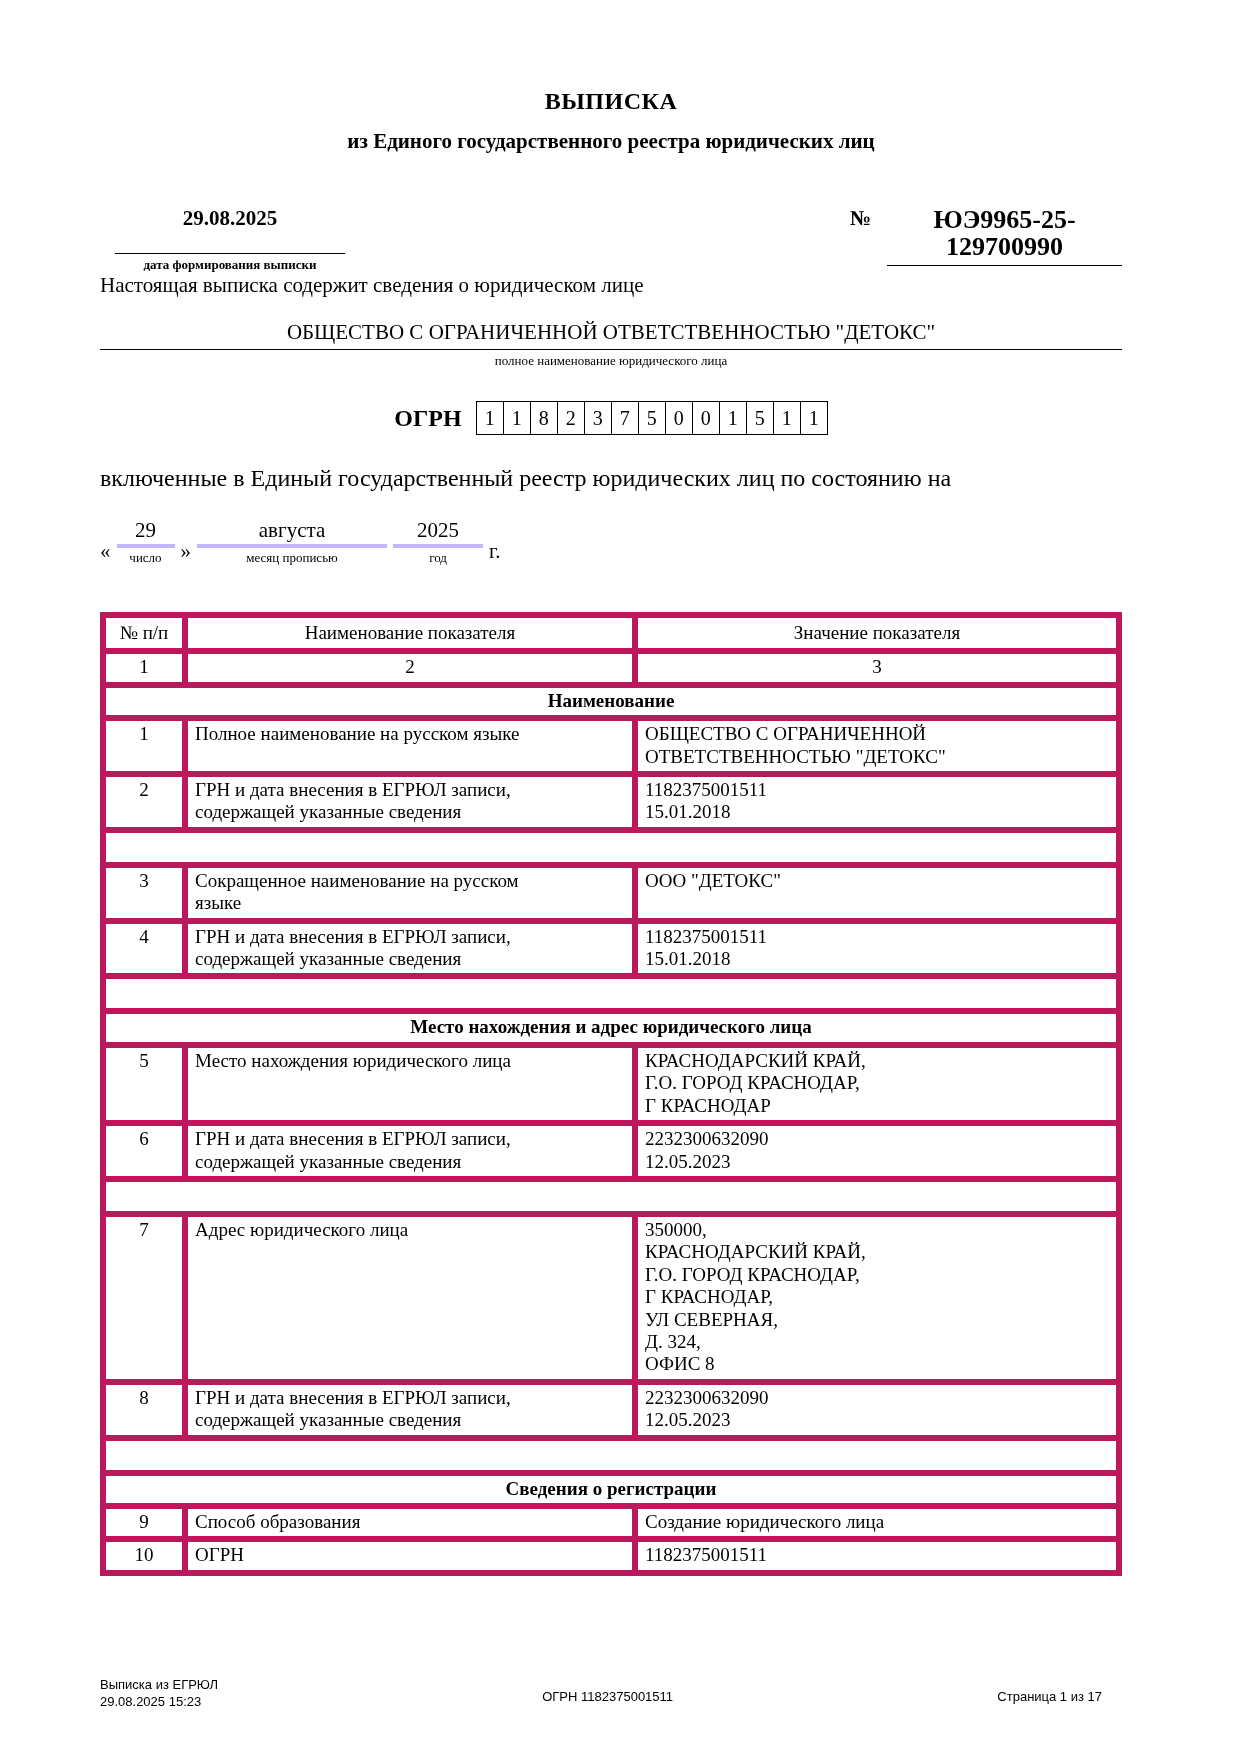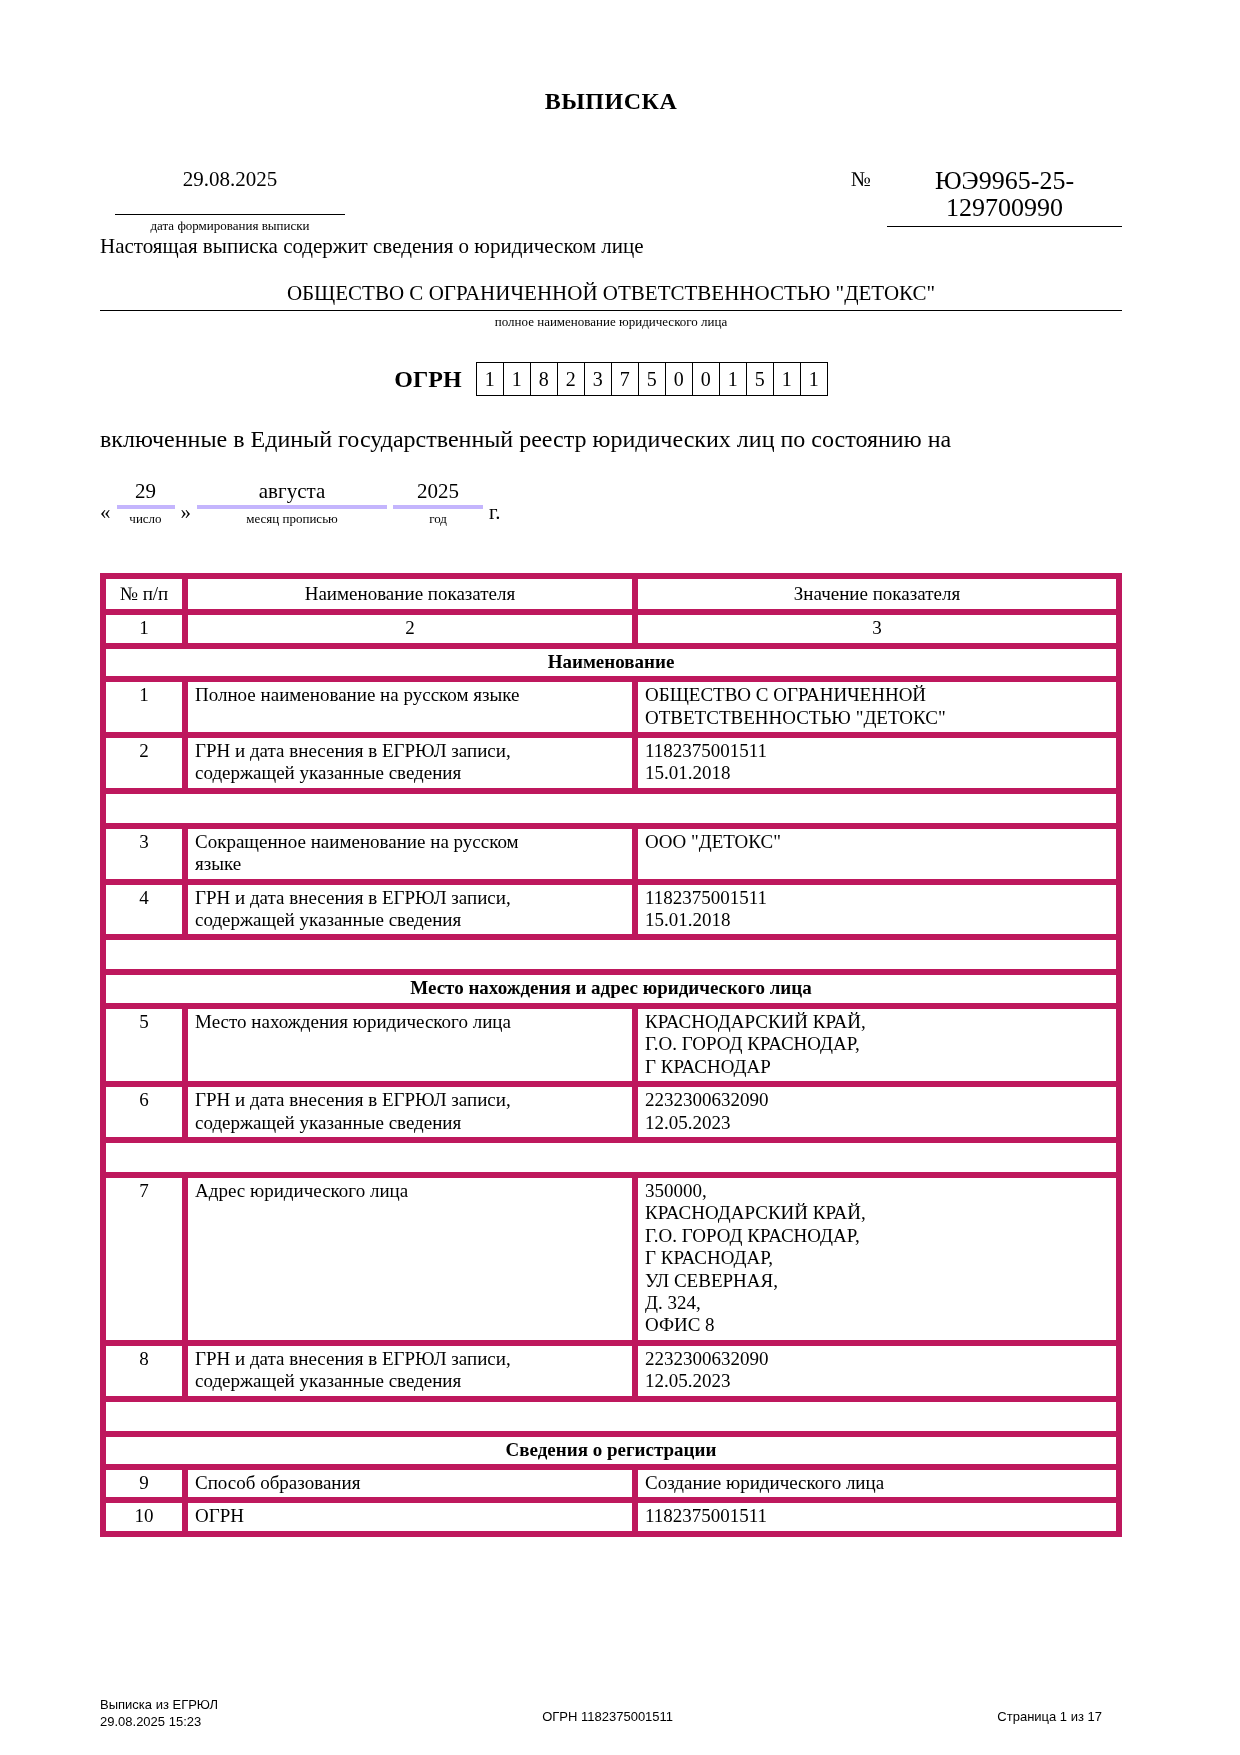--- a/index.html
+++ b/index.html
@@ -36,20 +36,21 @@
     font-size: 21px;
     margin: 14px 0 0 0;
   }
 
   
   .meta-row {
     display: flex;
     justify-content: space-between;
     align-items: flex-start;
     margin-top: 52px;
+    font-weight: bold;
   }
   .meta-left {
     width: 260px;
     text-align: center;
   }
   .meta-left .value {
     font-size: 21px;
     display: block;
     padding-bottom: 22px;
   }
@@ -186,37 +187,38 @@
     padding: 4px 6px;
   }
   tr.spacer td { height: 24px; }
   .nl { white-space: pre-line; }
 
   
   .footer {
     position: absolute;
     left: 100px;
     right: 100px;
-    bottom: 24px;
+    bottom: 44px;
     display: flex;
     justify-content: space-between;
     align-items: flex-start;
     font-size: 13px;
     font-family: "Liberation Sans", sans-serif;
   }
   .footer .left { line-height: 1.35; }
   .footer .center { padding-top: 13px; }
   .footer .right { padding-top: 13px; }
 </style>
 </head>
 <body>
 
 <div class="page">
 
   <div class="doc-title">ВЫПИСКА</div>
+  <div class="doc-subtitle">из Единого государственного реестра юридических лиц</div>
 
   <div class="meta-row">
     <div class="meta-left">
       <span class="value">29.08.2025</span>
       <div class="rule"></div>
       <span class="caption">дата формирования выписки</span>
     </div>
     <div class="meta-right">
       <span class="no-sign">№</span>
       <div class="num-box">

